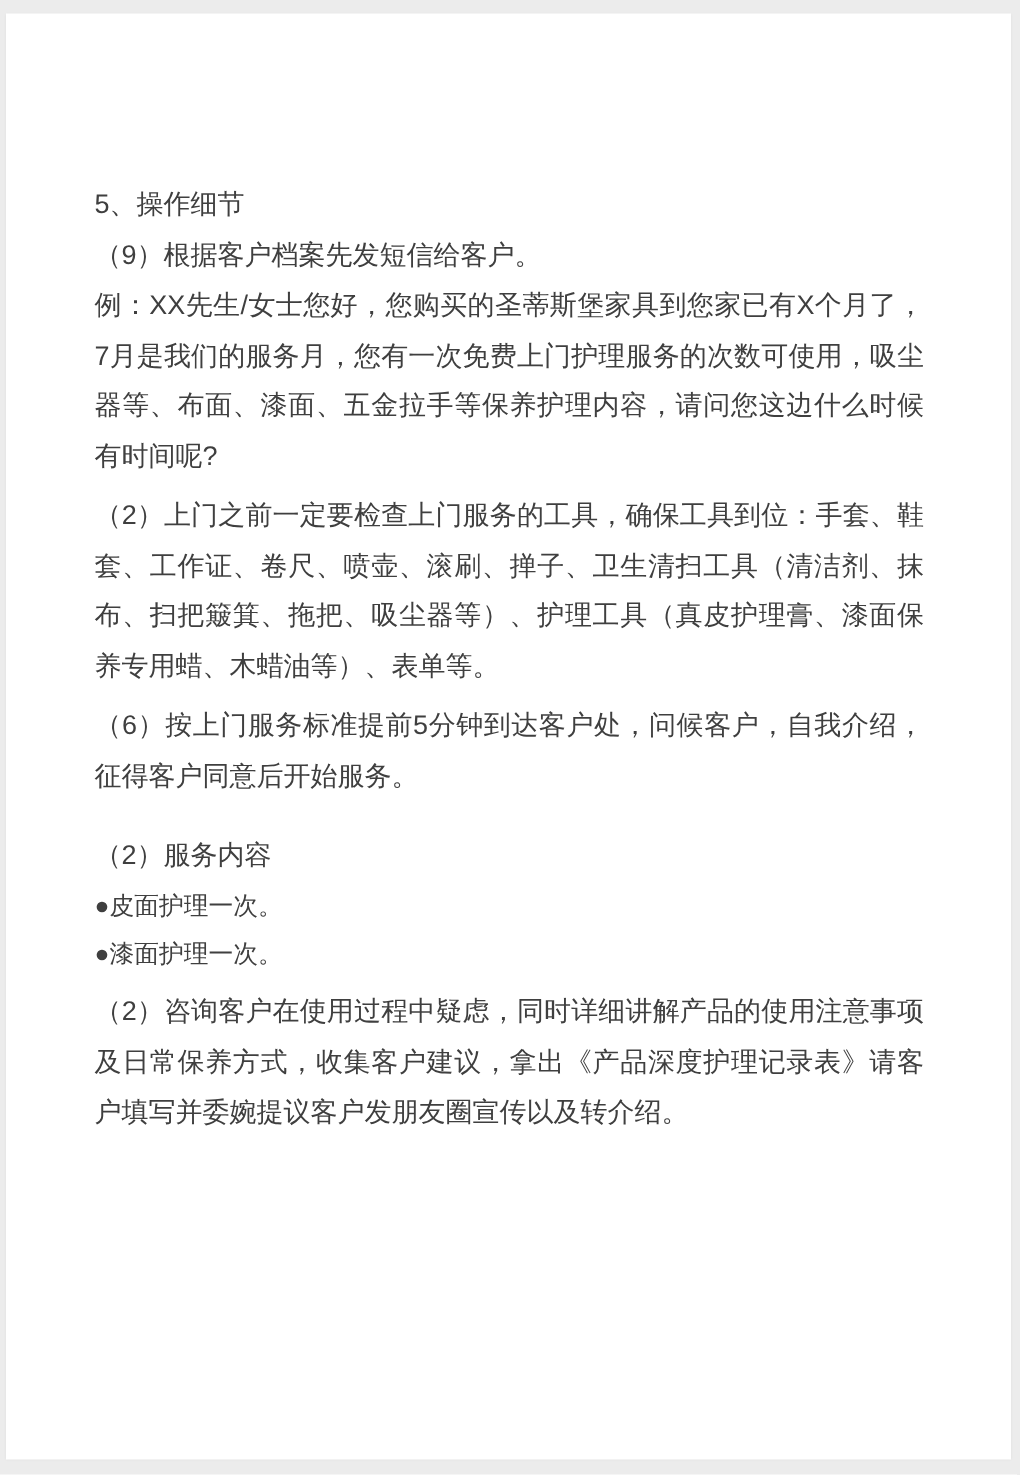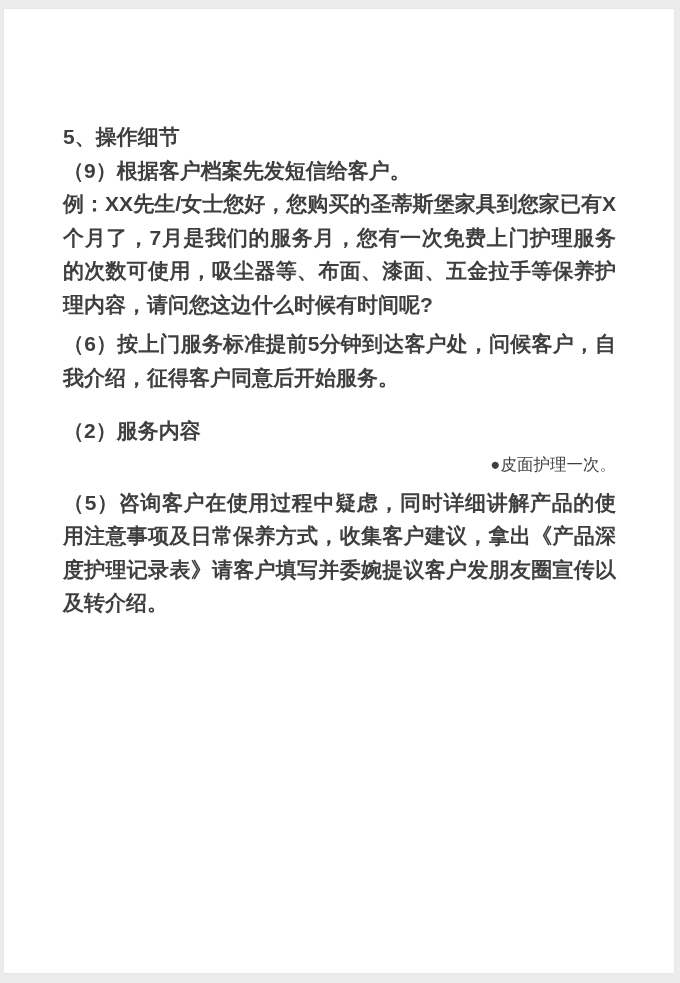--- a/index.html
+++ b/index.html
@@ -26,56 +26,58 @@
   .content {
     padding: 111px 58px 0 59px;
     color: #3f3f3f;
     font-size: 16.5px;
     line-height: 33.5px;
     text-align: justify;
   }
   .content p, .content h2 {
     margin: 0;
     padding: 0;
-    font-size: 21px;
-    font-weight: bold;
+    font-size: 18px;
+    font-weight: normal;
     line-height: 33.5px;
   }
   ul.service-list {
     margin: 0;
     padding: 0;
     list-style: none;
   }
   ul.service-list li {
     line-height: 32.3px;
-    text-align: right;
+    text-align: left;
   }
   .gap-sm { margin-top: 6px !important; }
   .gap-md { margin-top: 9px !important; }
   .gap-lg { margin-top: 20px !important; }
 </style>
 </head>
 <body>
 
 <div class="paper">
   <div class="content">
 
     <h2>5、操作细节</h2>
 
     <p>（9）根据客户档案先发短信给客户。</p>
 
     <p>例：XX先生/女士您好，您购买的圣蒂斯堡家具到您家已有X个月了，7月是我们的服务月，您有一次免费上门护理服务的次数可使用，吸尘器等、布面、漆面、五金拉手等保养护理内容，请问您这边什么时候有时间呢?</p>
 
+    <p class="gap-sm">（2）上门之前一定要检查上门服务的工具，确保工具到位：手套、鞋套、工作证、卷尺、喷壶、滚刷、掸子、卫生清扫工具（清洁剂、抹布、扫把簸箕、拖把、吸尘器等）、护理工具（真皮护理膏、漆面保养专用蜡、木蜡油等）、表单等。</p>
 
     <p class="gap-sm">（6）按上门服务标准提前5分钟到达客户处，问候客户，自我介绍，征得客户同意后开始服务。</p>
 
     <p class="gap-lg">（2）服务内容</p>
 
     <ul class="service-list">
       <li>●皮面护理一次。</li>
+      <li>●漆面护理一次。</li>
     </ul>
 
-    <p class="gap-sm">（5）咨询客户在使用过程中疑虑，同时详细讲解产品的使用注意事项及日常保养方式，收集客户建议，拿出《产品深度护理记录表》请客户填写并委婉提议客户发朋友圈宣传以及转介绍。</p>
+    <p class="gap-sm">（2）咨询客户在使用过程中疑虑，同时详细讲解产品的使用注意事项及日常保养方式，收集客户建议，拿出《产品深度护理记录表》请客户填写并委婉提议客户发朋友圈宣传以及转介绍。</p>
 
 
 
   </div>
 </div>
 
 </body></html>

